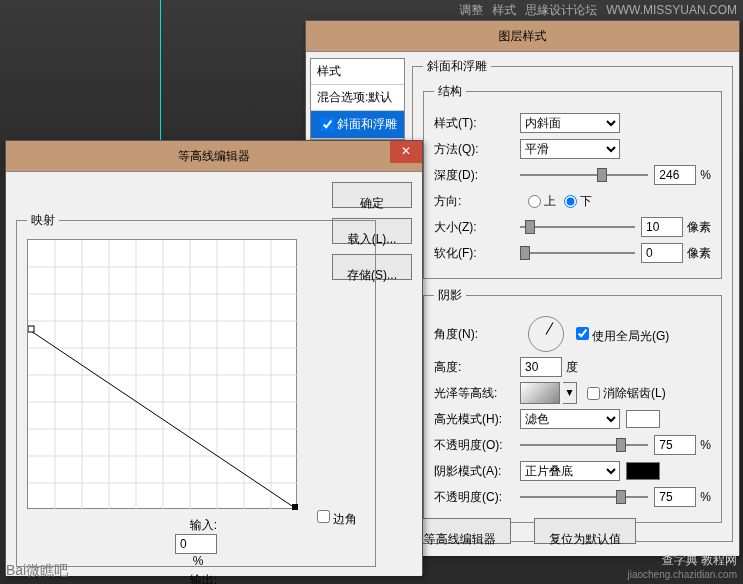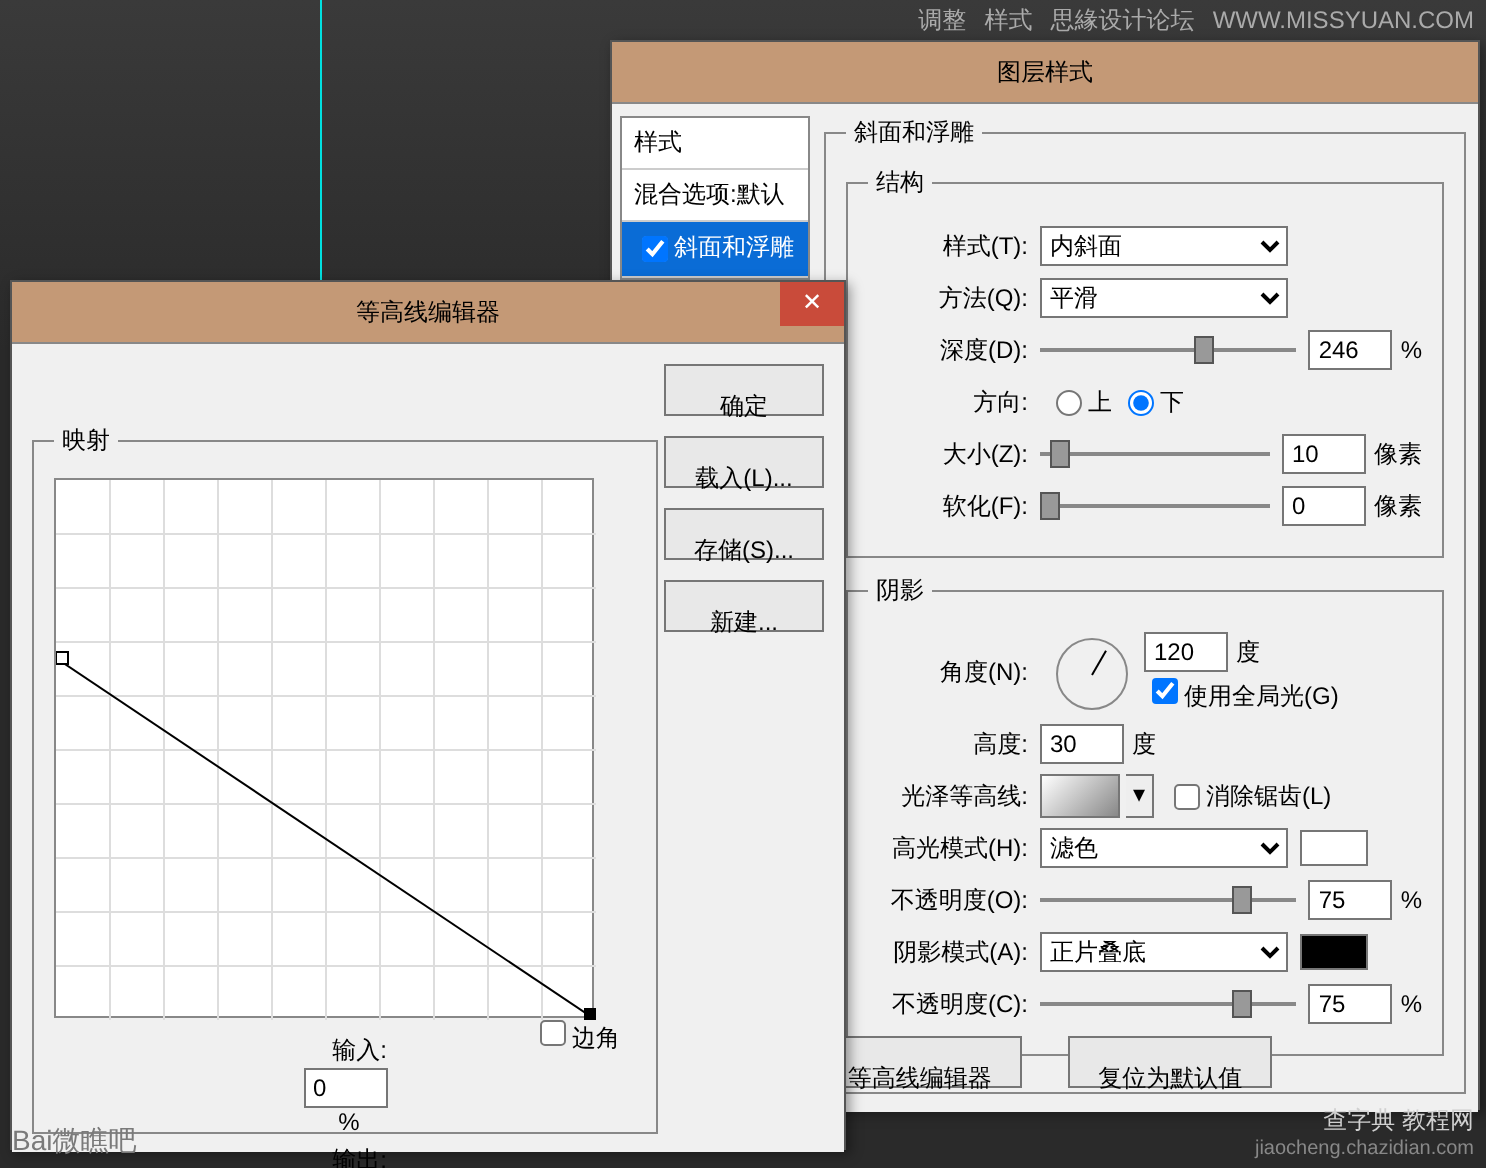--- a/index.html
+++ b/index.html
@@ -20,23 +20,23 @@
 .layer-body { background: #f0f0f0; height: 505px; padding: 0; position: relative; border-top: 1px solid #888; }
 .style-list { position: absolute; left: 4px; top: 6px; width: 95px; border: 1px solid #888; background: #fff; }
 .style-list div { padding: 4px 6px; border-bottom: 1px solid #ccc; cursor: pointer; }
 .style-list .sel { background: #0a6cd6; color: #fff; }
 .style-list input[type=checkbox] { margin-right: 3px; vertical-align: middle; }
 
 .panel-area { position: absolute; left: 106px; top: 6px; right: 6px; bottom: 40px; }
 fieldset { border: 1px solid #888; margin: 0 0 8px 0; padding: 8px 10px 10px 10px; }
 legend { padding: 0 4px; }
 .row { display: flex; align-items: center; margin: 4px 0; min-height: 22px; }
-.row-label { width: 80px; text-align: right; margin-right: 6px; }
+.row-label { width: 80px; text-align: left; margin-right: 6px; }
 select { height: 20px; border: 1px solid #767676; background: #fff; }
-select.w110 { width: 124px; }
+select.w110 { width: 100px; }
 input[type=text].num { width: 42px; height: 20px; border: 1px solid #767676; text-align: left; padding: 0 4px; }
 .unit { margin-left: 4px; }
 .slider { flex: 1; height: 14px; position: relative; margin-right: 6px; max-width: 150px; }
 .slider::before { content: ''; position: absolute; left: 0; right: 0; top: 6px; height: 2px; background: #888; }
 .slider .thumb { position: absolute; top: 0; width: 10px; height: 14px; background: #999; border: 1px solid #555; }
 input[type=radio] { margin: 0 3px 0 8px; vertical-align: middle; }
 .angle-widget { width: 36px; height: 36px; border: 1px solid #888; border-radius: 50%; position: relative; margin: 0 8px; }
 .angle-widget::after { content:''; position:absolute; left:50%; top:50%; width:14px; height:1px; background:#000; transform-origin:left; transform:rotate(-60deg); }
 .contour-sw { width: 40px; height: 22px; border: 1px solid #767676; background: linear-gradient(135deg, #fff, #888); margin-right: 3px; display:inline-block; }
 .dd-arrow { display:inline-block; width:14px; height:22px; border:1px solid #767676; border-left:none; text-align:center; line-height:18px; background:#eee; }
@@ -44,21 +44,21 @@
 .btn { height: 22px; padding: 12px 14px; background: #e8e8e8; border: 1px solid #767676; cursor: pointer; }
 .bottom-btns { position: absolute; bottom: 10px; left: 0; right: 0; text-align: center; }
 .bottom-btns .btn { margin: 0 10px; }
 
 .contour-dialog { top: 140px; left: 5px; width: 418px; height: 435px; }
 .contour-body { background: #f0f0f0; height: 405px; position: relative; border-top: 1px solid #888; padding: 10px; }
 .preset-row { display: flex; align-items: center; margin-bottom: 8px; }
 .preset-row select { flex: 1; margin-left: 6px; }
 .side-btns { position: absolute; right: 10px; top: 10px; width: 80px; }
 .side-btns .btn { display: block; width: 100%; margin-bottom: 10px; }
-fieldset.mapping { position: absolute; left: 10px; top: 40px; width: 313px; height: 355px; }
+fieldset.mapping { position: absolute; left: 10px; top: 40px; width: 360px; height: 355px; }
 .graph { width: 270px; height: 270px; border: 1px solid #888; background: #fff; position: relative; margin: 2px 0 8px 0; }
 .graph svg { position: absolute; left: 0; top: 0; }
 .io-row { display: flex; align-items: center; margin-top: 4px; flex-direction: column; }
 .io-row label { width: 48px; text-align: right; margin-right: 6px; }
 .corner-chk { position: absolute; right: 18px; bottom: 38px; }
 </style>
 </head>
 <body>
 
 <div class="bg-dark"></div>
@@ -122,21 +122,20 @@
               <input type="text" class="num" value="0" style="">
               <span class="unit">像素</span>
             </div>
         </fieldset>
         <fieldset>
           <legend>阴影</legend>
           <div class="row">
             <span class="row-label">角度(N):</span>
             <div class="angle-widget"></div>
             <div>
-              <div><input type="text" class="num" value="120" style=""><span class="unit">度</span></div>
               <div><input type="checkbox" checked="" style=""><span>使用全局光(G)</span></div>
             </div>
           </div>
           <div class="row">
               <span class="row-label">高度:</span>
               <input type="text" class="num" value="30" style="">
               <span class="unit">度</span>
             </div>
           <div class="row">
               <span class="row-label">光泽等高线:</span>
@@ -184,21 +183,20 @@
 <div class="dialog contour-dialog">
   <div class="dialog-title">
     <span>等高线编辑器</span>
     <span class="close-btn">✕</span>
   </div>
   <div class="contour-body">
     <div class="side-btns">
       <button class="btn">确定</button>
       <button class="btn">载入(L)...</button>
       <button class="btn">存储(S)...</button>
-      <button class="btn">新建...</button>
     </div>
     <fieldset class="mapping">
       <legend>映射</legend>
       <div class="graph">
         <svg width="270" height="270">
           <g stroke="#ddd">
             <line x1="27" y1="0" x2="27" y2="270"></line>
               <line x1="54" y1="0" x2="54" y2="270"></line>
               <line x1="81" y1="0" x2="81" y2="270"></line>
               <line x1="108" y1="0" x2="108" y2="270"></line>

